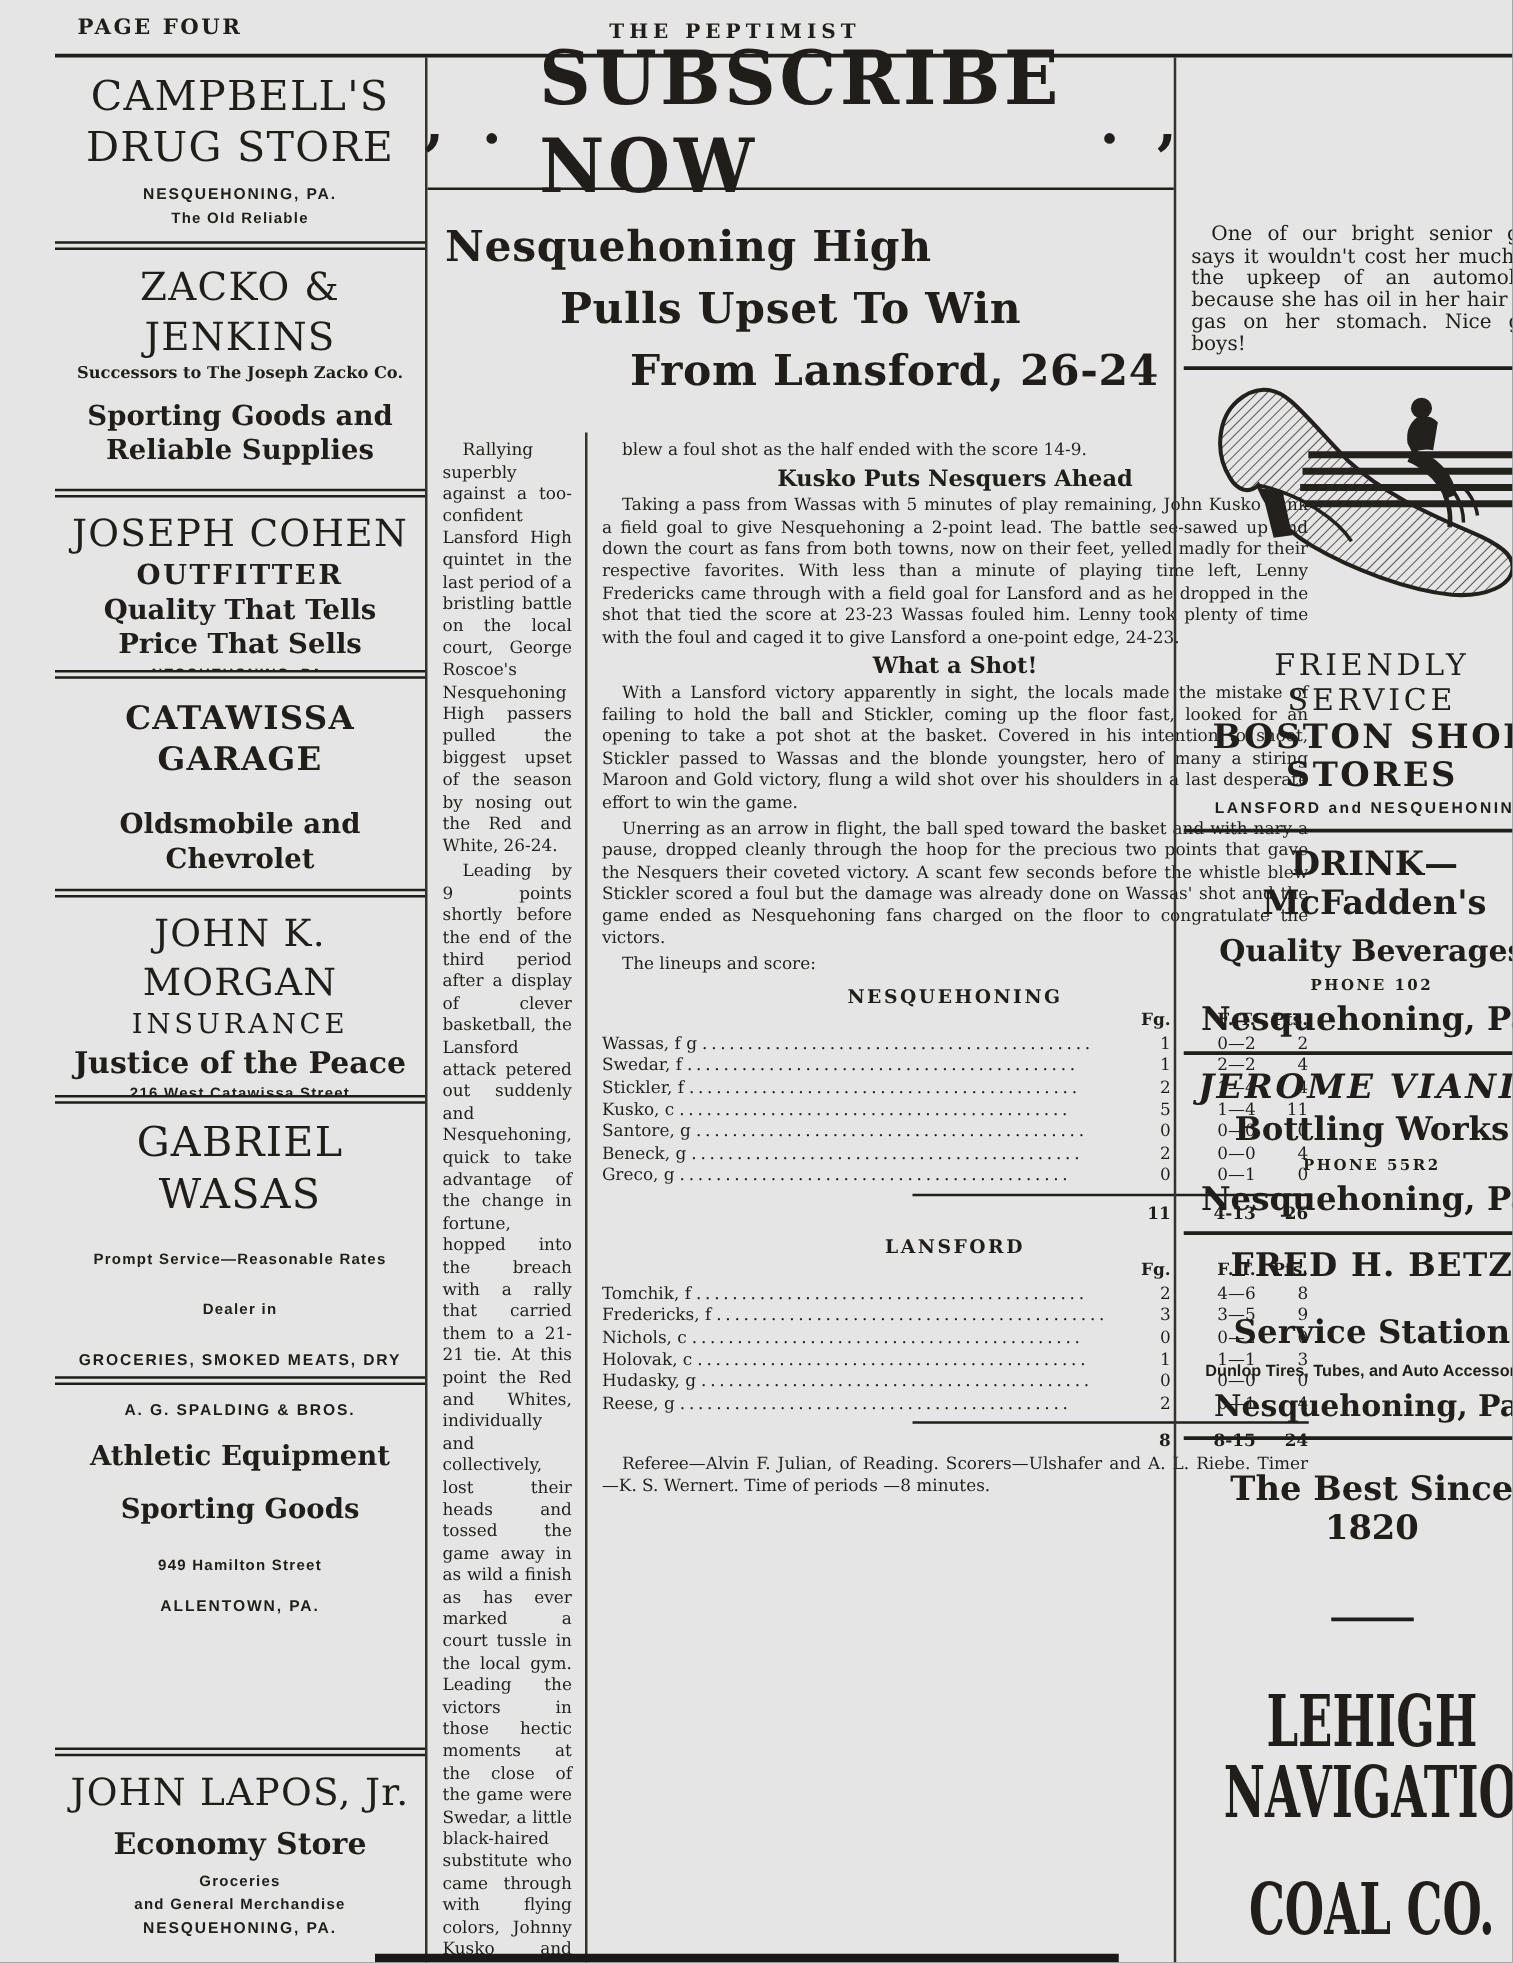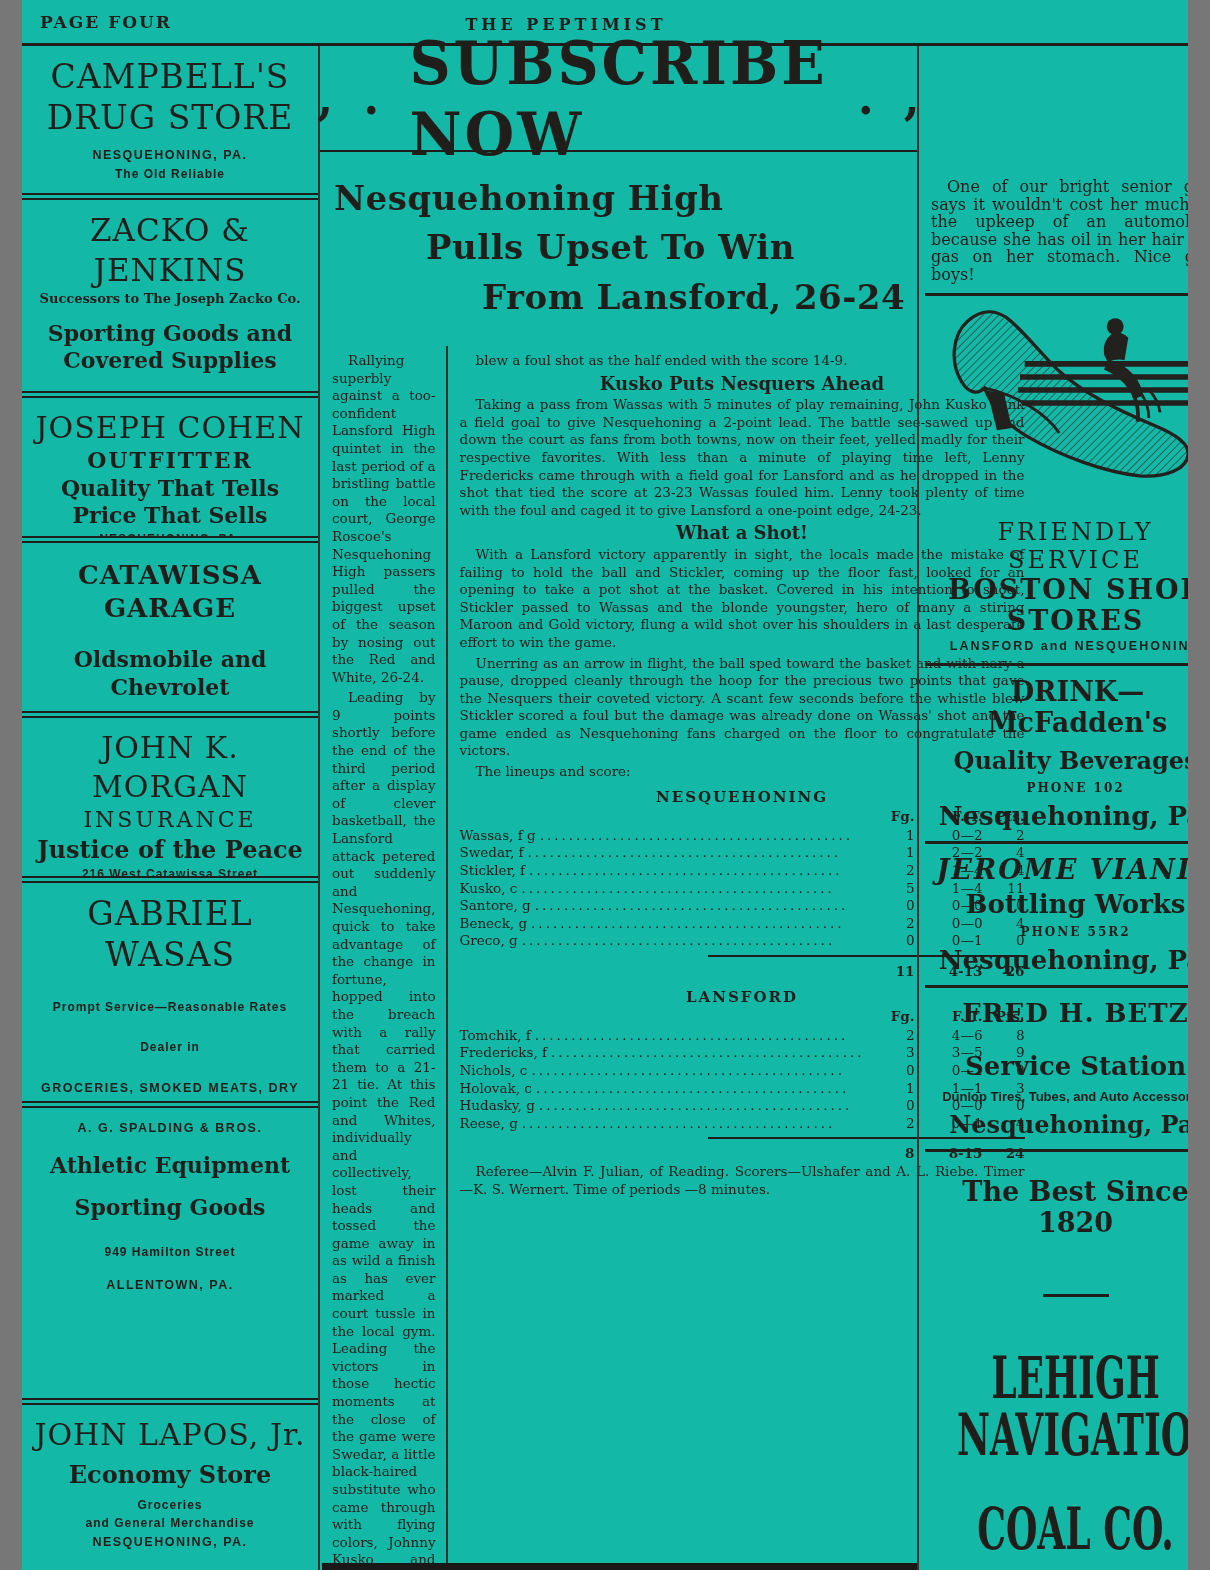--- a/index.html
+++ b/index.html
@@ -1,19 +1,20 @@
 <!DOCTYPE html>
 <html><head>
 <meta charset="utf-8">
 <style>
   html,body { margin:0; padding:0; background:#777; }
   .page {
     position:relative; width:1166px; height:1570px; margin:0 auto;
-    background:#14b8a6; color:#1f1e1b; overflow:hidden;
+    background:#e5e5e5; color:#1f1e1b; overflow:hidden;
     font-family:"DejaVu Serif", serif;
+    padding-left:44px;
   }
   
   .masthead-row { position:relative; height:43px; border-bottom:3px solid #1f1e1b; }
   .page-label { position:absolute; left:18px; top:12px; font-weight:bold; font-size:17px; letter-spacing:2px; }
   .masthead { position:absolute; left:544px; top:15px; transform:translateX(-50%); font-weight:bold; font-size:16px; letter-spacing:4px; }
   
   .columns { display:grid; grid-template-columns:298px 597px 315px; height:1527px; }
   .left-col  { border-right:2px solid #34332f; overflow:hidden; }
   .right-col { border-left:2px solid #34332f; overflow:hidden; }
   
@@ -102,21 +103,21 @@
         <div class="serif-xl">CAMPBELL'S</div>
         <div class="serif-xl">DRUG STORE</div>
         <div class="sans-sm gap-sm">NESQUEHONING, PA.</div>
         <div class="sans-xs">The Old Reliable</div>
       </div>
 
       <div class="ad ad-zacko">
         <div class="serif-lg" style="font-size:31px;">ZACKO &amp; JENKINS</div>
         <div style="font-size:13px; font-weight:bold;">Successors to The Joseph Zacko Co.</div>
         <div class="serif-md-b gap-md">Sporting Goods and</div>
-        <div class="serif-md-b">Covered Supplies</div>
+        <div class="serif-md-b">Reliable Supplies</div>
         <div class="serif-md gap-md">111 North Centre St.</div>
 
       </div>
 
       <div class="ad ad-cohen">
         <div class="serif-lg" style="font-size:30px;">JOSEPH COHEN</div>
         <div class="serif-md-b" style="letter-spacing:2px;">OUTFITTER</div>
         <div class="serif-md-b">Quality That Tells</div>
         <div class="serif-md-b">Price That Sells</div>
         <div class="sans-xs">NESQUEHONING, PA.</div>

